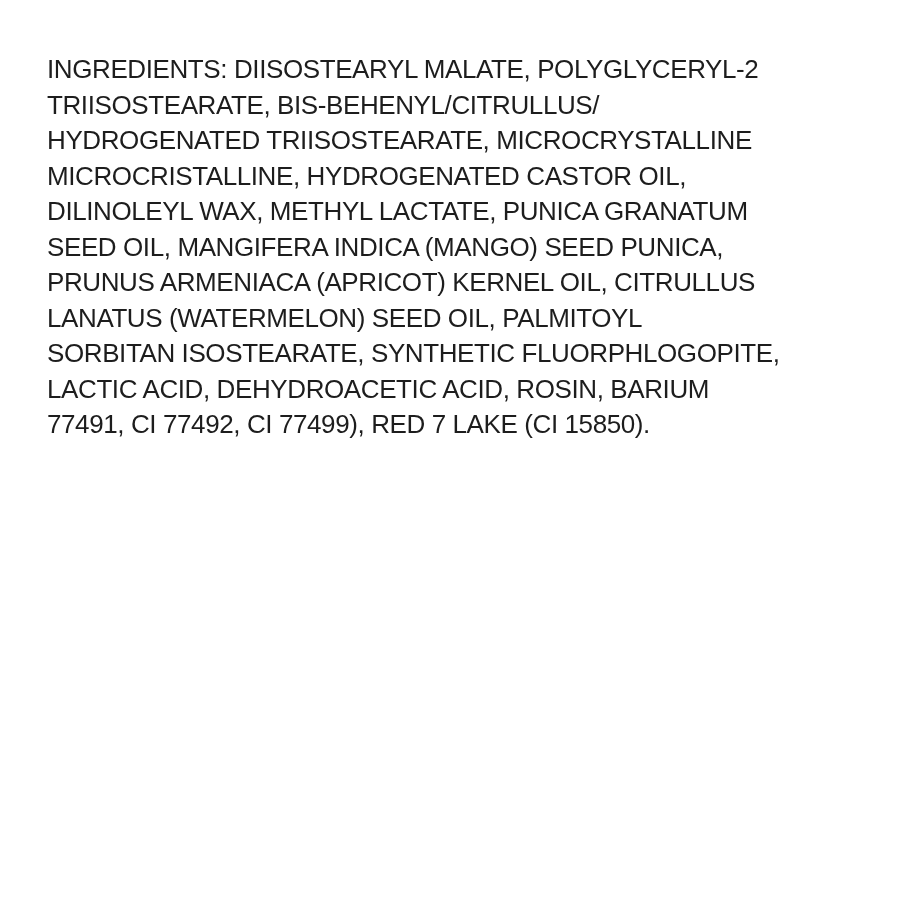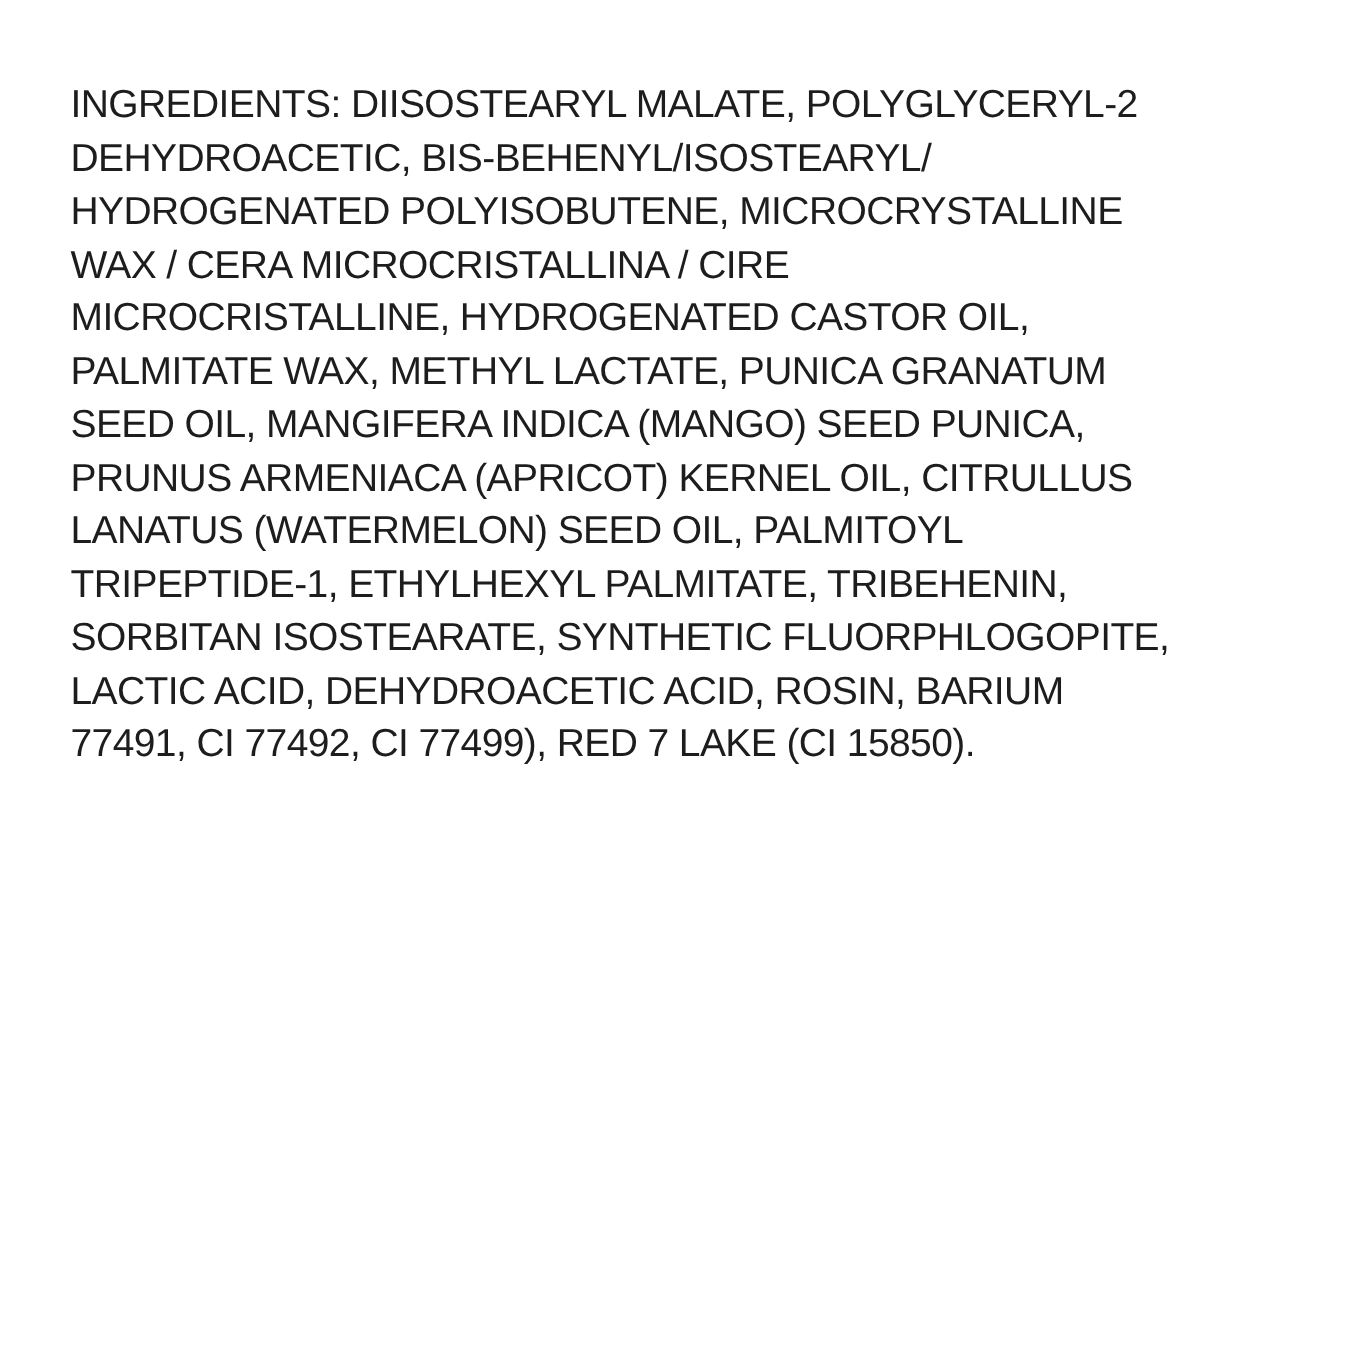--- a/index.html
+++ b/index.html
@@ -29,26 +29,24 @@
   .ingredients-line {
     white-space: nowrap;
   }
 </style>
 </head>
 <body>
 
 <div class="canvas">
   <div class="ingredients-block">
     <div class="ingredients-line">INGREDIENTS: DIISOSTEARYL MALATE, POLYGLYCERYL-2</div>
-    <div class="ingredients-line">DEHYDROACETIC, BIS-BEHENYL/ISOSTEARYL/</div>
-    <div class="ingredients-line">HYDROGENATED POLYISOBUTENE, MICROCRYSTALLINE</div>
-    <div class="ingredients-line">WAX / CERA MICROCRISTALLINA / CIRE</div>
+    <div class="ingredients-line">TRIISOSTEARATE, BIS-BEHENYL/CITRULLUS/</div>
+    <div class="ingredients-line">HYDROGENATED TRIISOSTEARATE, MICROCRYSTALLINE</div>
     <div class="ingredients-line">MICROCRISTALLINE, HYDROGENATED CASTOR OIL,</div>
-    <div class="ingredients-line">PALMITATE WAX, METHYL LACTATE, PUNICA GRANATUM</div>
+    <div class="ingredients-line">DILINOLEYL WAX, METHYL LACTATE, PUNICA GRANATUM</div>
     <div class="ingredients-line">SEED OIL, MANGIFERA INDICA (MANGO) SEED PUNICA,</div>
     <div class="ingredients-line">PRUNUS ARMENIACA (APRICOT) KERNEL OIL, CITRULLUS</div>
     <div class="ingredients-line">LANATUS (WATERMELON) SEED OIL, PALMITOYL</div>
-    <div class="ingredients-line">TRIPEPTIDE-1, ETHYLHEXYL PALMITATE, TRIBEHENIN,</div>
     <div class="ingredients-line">SORBITAN ISOSTEARATE, SYNTHETIC FLUORPHLOGOPITE,</div>
     <div class="ingredients-line">LACTIC ACID, DEHYDROACETIC ACID, ROSIN, BARIUM</div>
     <div class="ingredients-line">77491, CI 77492, CI 77499), RED 7 LAKE (CI 15850).</div>
   </div>
 </div>
 
 </body></html>

